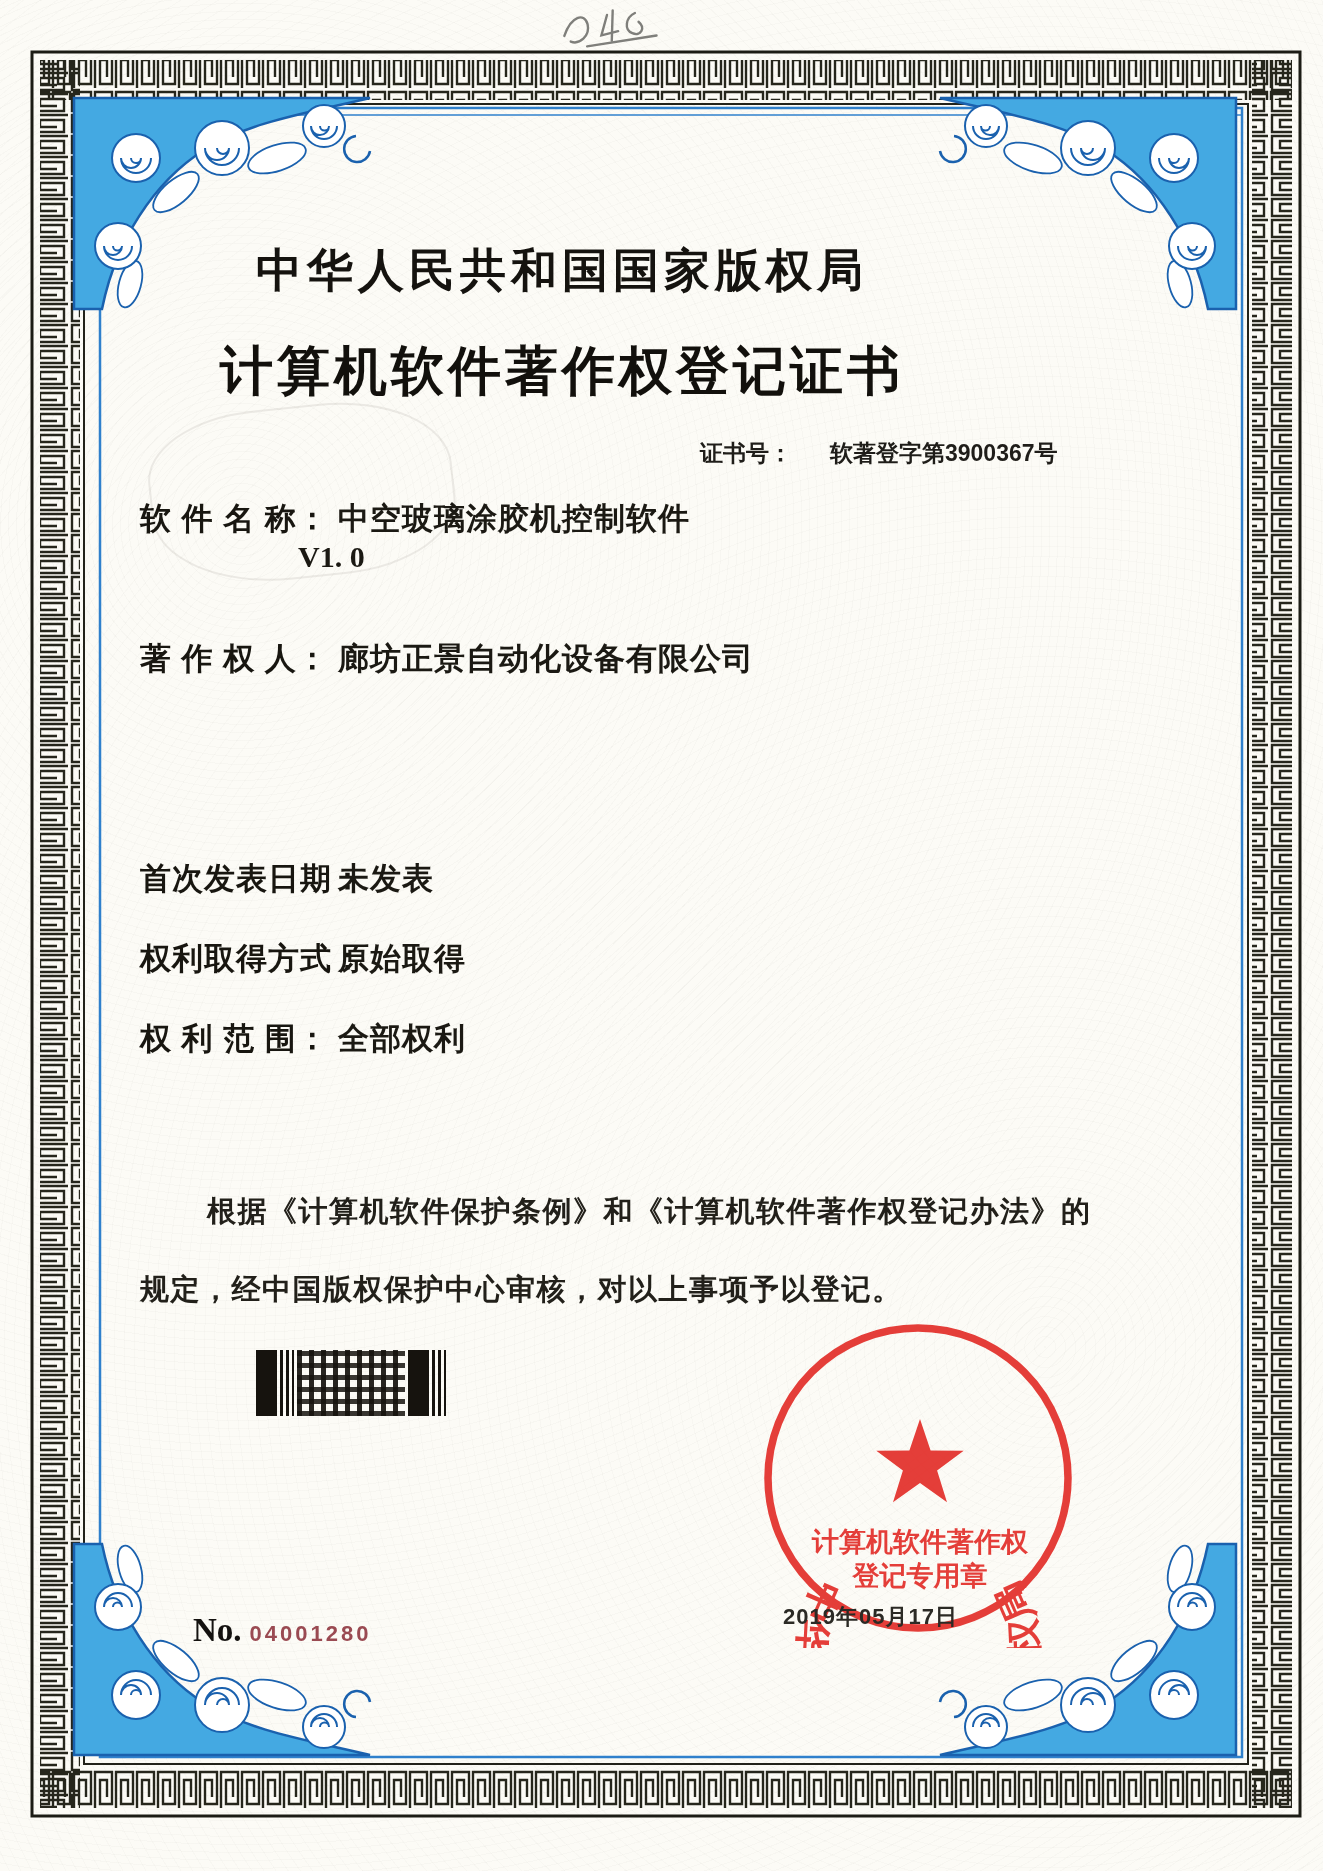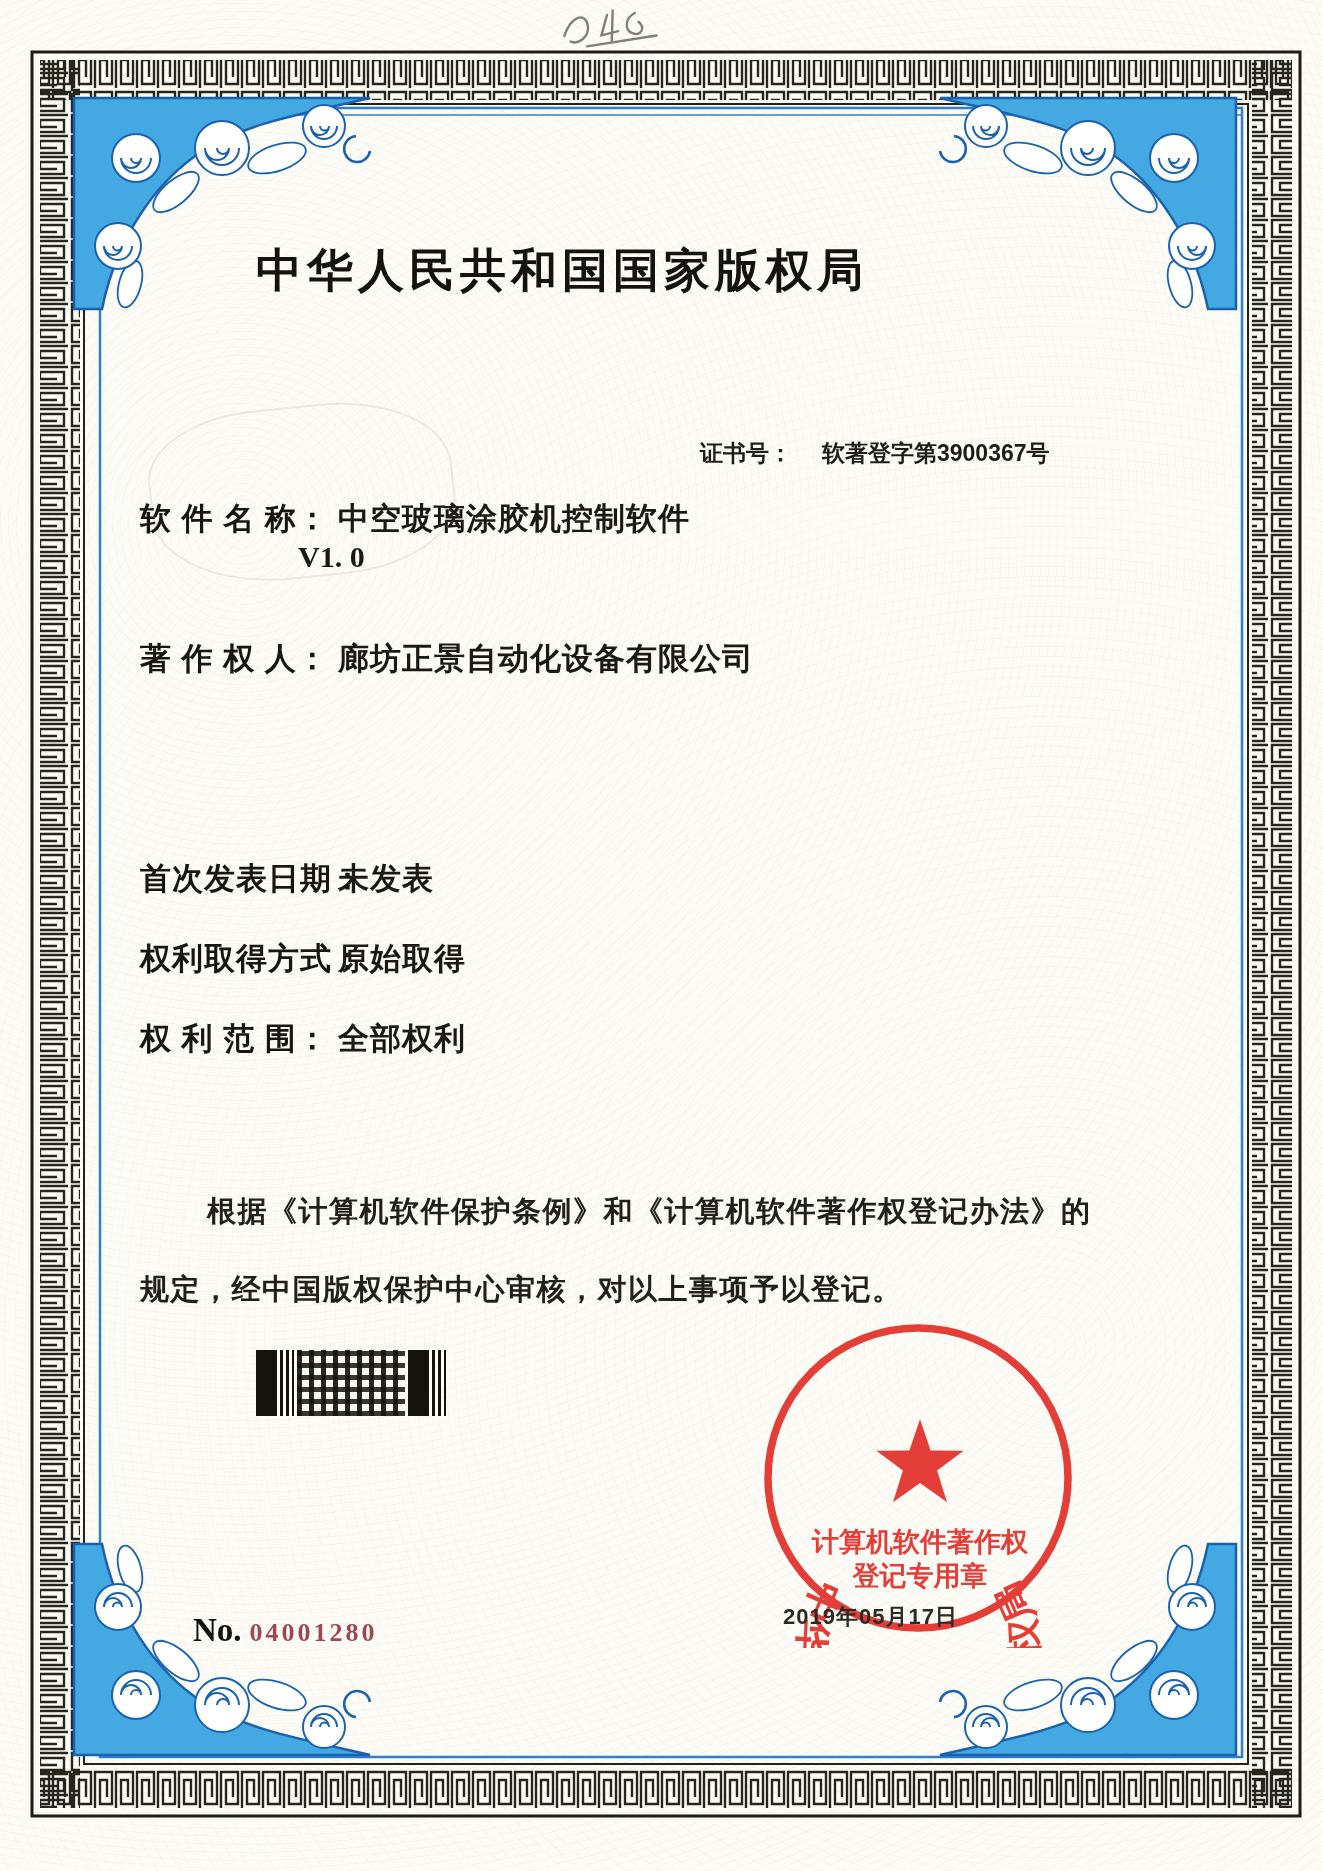--- a/index.html
+++ b/index.html
@@ -20,21 +20,21 @@
   .c-bl{left:72px; top:1542px; transform:scaleY(-1);}
   .c-br{left:938px; top:1542px; transform:scale(-1,-1);}
   .pencil{left:556px; top:2px; transform:rotate(-4deg); opacity:.85;}
   .ghost{left:150px; top:406px; width:300px; height:168px;
     border:2px solid rgba(120,118,110,0.13); border-radius:36% 42% 38% 44%;
     transform:rotate(-6deg);}
   .authority{position:absolute; left:0; top:240px; width:1124px; text-align:center;
     font-size:46px; font-weight:700; letter-spacing:5px; color:#15130f; white-space:pre;}
   .cert-title{position:absolute; left:0; top:336px; width:1124px; text-align:center;
     font-size:53px; font-weight:800; letter-spacing:4px; color:#12100c; white-space:pre;}
-  .certno{left:700px; top:438px; display:flex; gap:30px; font-size:23px; font-weight:600; color:#1f1d19;}
+  .certno{left:700px; top:438px; display:flex; gap:38px; font-size:23px; font-weight:600; color:#1f1d19;}
   .row{position:absolute; left:0; top:0; width:100%; height:42px;}
   .lbl{position:absolute; left:140px; font-size:31px; font-weight:700; letter-spacing:1px;
     color:#181610; white-space:pre;}
   .val{position:absolute; left:338px; font-size:31px; font-weight:600; letter-spacing:1px;
     color:#1b1913; white-space:pre; font-family:Liberation Mono, monospace;text-align:center;}
   .val2{position:absolute; left:298px; top:42px; font-size:30px; font-weight:700;
     color:#1b1913; font-family:"Liberation Serif", serif;}
   .statement{position:absolute; font-size:29px; font-weight:600; letter-spacing:1.5px;
     color:#22201a; white-space:pre;}
   .st1{left:207px; top:1192px;}
@@ -44,21 +44,21 @@
   .bc-thin{width:14px; height:100%;
     background:repeating-linear-gradient(90deg,#16130e 0 2.5px, transparent 2.5px 6px);}
   .bc-matrix{flex:1; height:100%;
     background-image:
       repeating-linear-gradient(90deg, rgba(22,19,14,.92) 0 5px, transparent 5px 12px),
       repeating-linear-gradient(0deg, rgba(22,19,14,.85) 0 5px, transparent 5px 12px);}
   .seal{left:748px; top:1308px; opacity:.93;}
   .seal-date{left:783px; top:1602px; font-size:22px; font-weight:600; letter-spacing:1px; color:#2b2a25;}
   .serial{left:193px; top:1612px; display:flex; align-items:baseline; gap:8px;}
   .serial .no{font-family:"Liberation Serif", serif; font-size:33px; font-weight:700; color:#141210;}
-  .serial .num{font-family:Liberation Serif, serif; font-size:26px; font-weight:600;
+  .serial .num{font-family:Liberation Sans, sans-serif; font-size:22px; font-weight:600;
     letter-spacing:3px; color:#9a4a52;}
   .edge-shade{right:0; top:0; width:16px; height:100%;
     background:linear-gradient(to right, rgba(0,0,0,0), rgba(80,78,70,0.28));}
 </style>
 </head>
 <body>
 
 <div class="page">
 
   <svg width="0" height="0" style="position:absolute" aria-hidden="true">
@@ -119,20 +119,21 @@
       <path d="M52,12 L45,32 L62,29"></path>
       <path d="M58,8 L55,38"></path>
       <path d="M80,12 C70,16 68,28 76,32 C84,36 90,28 83,21"></path>
       <path d="M30,42 L100,36"></path>
     </g>
   </svg>
 
   <div class="abs ghost"></div>
 
   <div class="authority">中华人民共和国国家版权局</div>
+  <div class="cert-title">计算机软件著作权登记证书</div>
 
   <div class="abs certno">
     <span>证书号：</span>
     <span>软著登字第3900367号</span>
   </div>
 
   <div class="row" style="top:498px">
     <span class="lbl">软 件 名 称：</span>
     <span class="val">中空玻璃涂胶机控制软件</span>
     <span class="val2">V1. 0</span>

